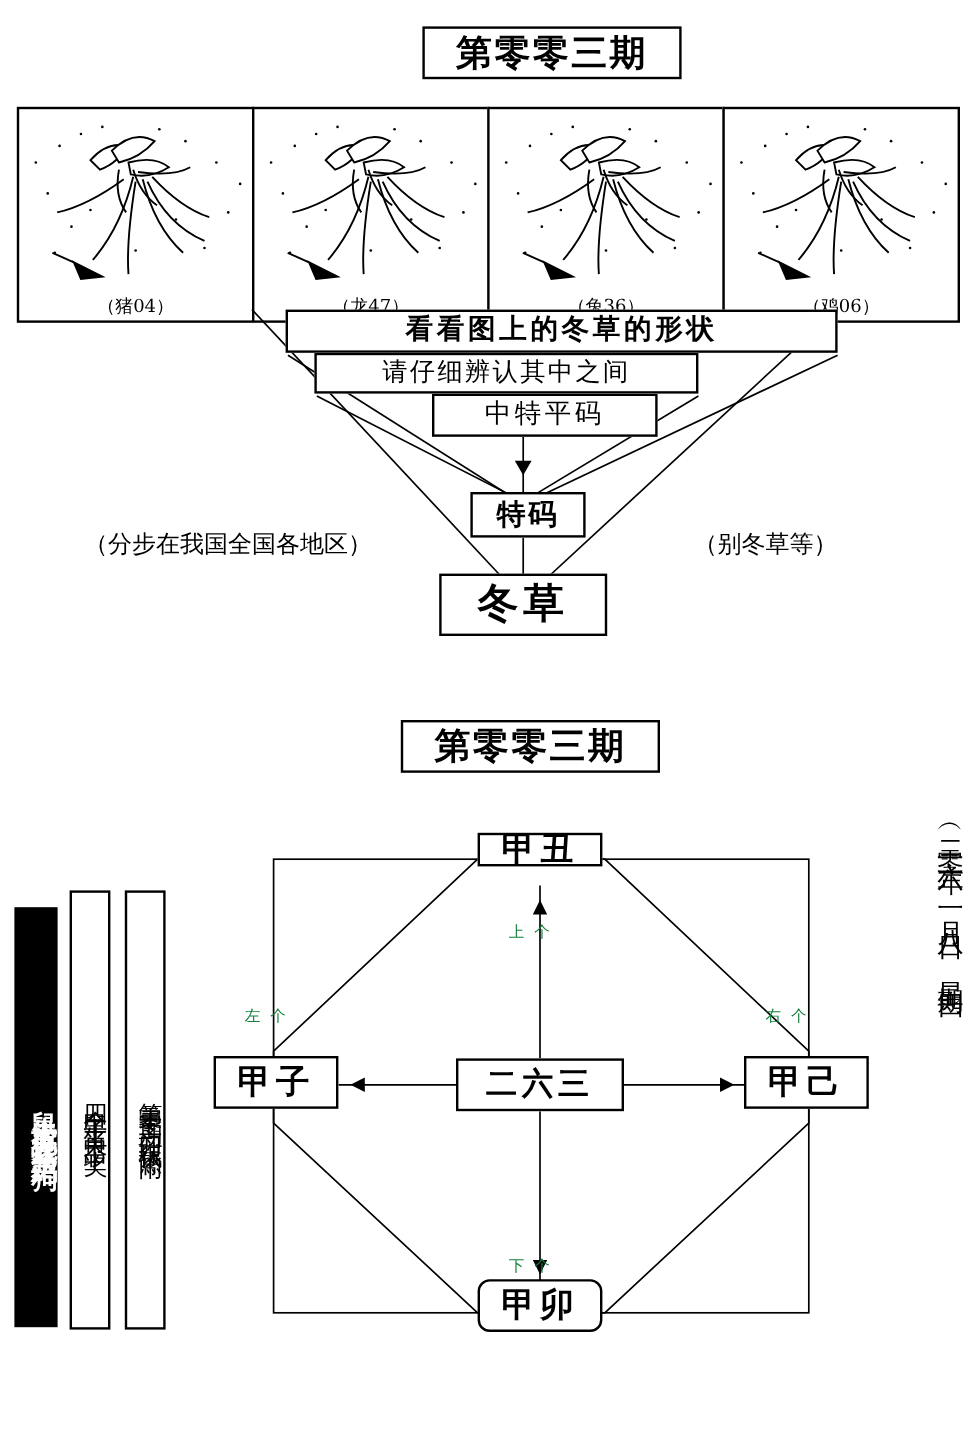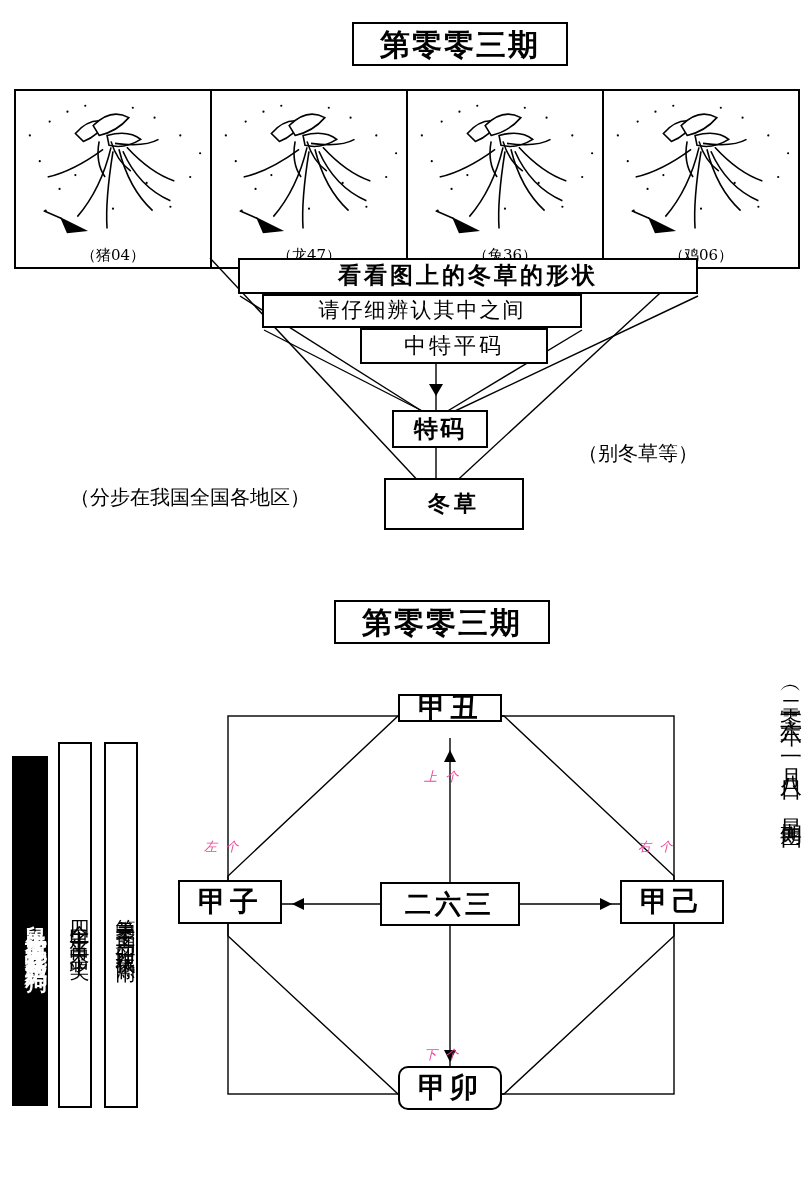--- a/index.html
+++ b/index.html
@@ -119,35 +119,34 @@
     left: 392px;
     top: 410px;
     width: 96px;
     height: 38px;
     font-size: 24px;
     font-weight: bold;
     letter-spacing: 2px;
   }
   .dongcao {
     position: absolute;
-    left: 384px;
+    left: 366px;
     top: 478px;
     width: 140px;
     height: 52px;
-    font-size: 22px;
+    font-size: 34px;
     font-weight: bold;
     letter-spacing: 4px;
   }
   .note-left {
     position: absolute;
     left: 70px;
     top: 440px;
     font-size: 20px;
     font-family: "DejaVu Serif", "Liberation Serif", serif;
-    margin-top: 44px;
   }
   .note-right {
     position: absolute;
     left: 578px;
     top: 440px;
     font-size: 20px;
     font-family: "DejaVu Serif", "Liberation Serif", serif;
   }
 
   
@@ -178,22 +177,21 @@
   .n-top    { left: 398px; top: 694px;  width: 104px; height: 28px; }
   .n-left   { left: 178px; top: 880px;  width: 104px; height: 44px; }
   .n-right  { left: 620px; top: 880px;  width: 104px; height: 44px; }
   .n-bottom { left: 398px; top: 1066px; width: 104px; height: 44px; border-radius: 10px; }
   .n-center { left: 380px; top: 882px;  width: 140px; height: 44px; font-size: 26px; }
 
   .dirlabel {
     position: absolute;
     font-size: 13px;
     letter-spacing: 2px;
-    color: #ec4899;
-    font-style: italic;
+    color: #15803d;
   }
   .d-up    { left: 424px; top: 768px; }
   .d-left  { left: 204px; top: 838px; }
   .d-right { left: 638px; top: 838px; }
   .d-down  { left: 424px; top: 1030px; margin-top: 16px; }
 
   
   .vcol {
     position: absolute;
     writing-mode: vertical-rl;

